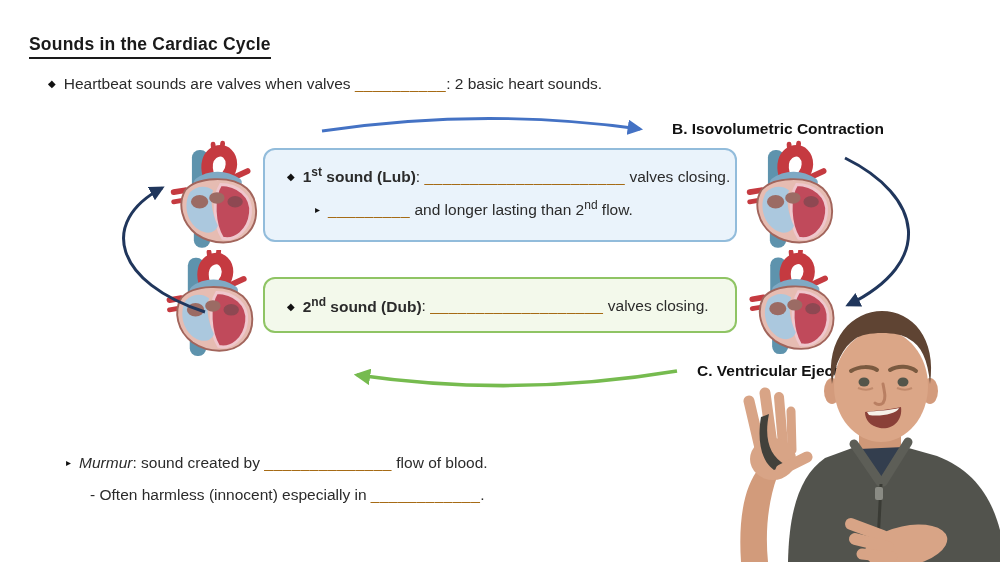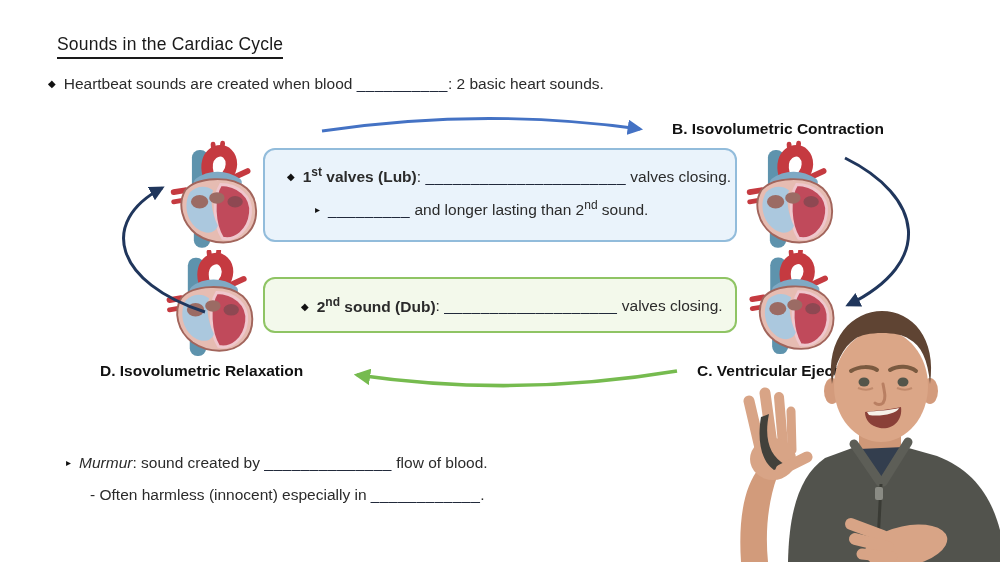--- a/index.html
+++ b/index.html
@@ -3,32 +3,32 @@
 <meta charset="utf-8">
 <style>
   html,body{margin:0;padding:0;}
   body{
     width:1000px;height:562px;background:#ffffff;color:#222;
     font-family:"Liberation Sans",sans-serif;overflow:hidden;
   }
   .slide{position:relative;width:1000px;height:562px;}
   .abs{position:absolute;}
   .title{
-    left:57px;top:34px;font-size:17.5px;font-weight:normal;color:#1a1a1a;
+    left:29px;top:34px;font-size:17.5px;font-weight:bold;color:#1a1a1a;
     border-bottom:2px solid #1a1a1a;padding-bottom:2px;letter-spacing:.2px;
   }
   .line{font-size:15.5px;white-space:nowrap;color:#2b2b2b;}
   .dia{font-size:10px;vertical-align:2px;margin-right:8px;color:#111;}
   .tri{font-size:10px;vertical-align:2px;margin-right:8px;color:#111;}
   .lbl{font-weight:bold;font-size:15.5px;color:#111;white-space:nowrap;}
-  .blank{color:#0f172a;letter-spacing:0.5px;}
+  .blank{color:#a16207;letter-spacing:0.5px;}
   sup{font-size:12px;}
   .box{position:absolute;border-radius:12px;box-sizing:border-box;}
   .box-blue{left:263px;top:148px;width:474px;height:94px;background:#eaf3fb;border:2px solid #92bcdb;padding:15px 0 0 22px;}
-  .box-green{left:263px;top:277px;width:474px;height:56px;background:#f3f9eb;border:2px solid #8fc464;display:flex;align-items:center;padding-left:36px;}
+  .box-green{left:263px;top:277px;width:474px;height:56px;background:#f3f9eb;border:2px solid #8fc464;display:flex;align-items:center;padding-left:22px;}
   .box-line2{margin-top:12px;margin-left:28px;}
   svg{display:block;}
   .arrows{left:0;top:0;pointer-events:none;}
 </style>
 </head>
 <body>
 
 <div class="slide">
 
   <svg width="0" height="0" style="position:absolute" aria-hidden="true">
@@ -47,25 +47,24 @@
       <path d="M25,52 C18,64 21,82 34,91 C43,97 52,94 54,87 C47,72 46,58 49,50 C41,44 31,46 25,52 Z" fill="#abc8de"></path>
       <ellipse cx="35" cy="62" rx="9" ry="7" fill="#9b6b64"></ellipse>
       <ellipse cx="53" cy="58" rx="8" ry="6" fill="#9b6b64"></ellipse>
       <ellipse cx="72" cy="62" rx="8" ry="6" fill="#8e4852"></ellipse>
     </symbol>
   </svg>
 
   <div class="abs title">Sounds in the Cardiac Cycle</div>
 
   <div class="abs line" style="left:48px;top:75px;">
-    <span class="dia">◆</span><span>Heartbeat sounds are created when blood </span><span class="blank">__________</span><span>: 2 basic heart sounds.</span>
+    <span class="dia">◆</span><span>Heartbeat sounds are valves when valves </span><span class="blank">__________</span><span>: 2 basic heart sounds.</span>
   </div>
 
   <div class="abs lbl" style="left:672px;top:120px;">B. Isovolumetric Contraction</div>
-  <div class="abs lbl" style="left:100px;top:362px;">D. Isovolumetric Relaxation</div>
   <div class="abs lbl" style="left:697px;top:362px;">C. Ventricular Ejection</div>
 
   <svg class="abs" style="left:166px;top:140px;" width="96" height="112">
       <use href="#heart-graphic"></use>
     </svg>
   <svg class="abs" style="left:742px;top:140px;" width="96" height="112">
       <use href="#heart-graphic"></use>
     </svg>
   <svg class="abs" style="left:160px;top:250px;" width="100" height="108">
       <use href="#heart-graphic"></use>
@@ -87,24 +86,24 @@
         </marker>
     </defs>
     <path d="M322,131 Q483,107 640,129" stroke="#4472c4" stroke-width="2.8" fill="none" marker-end="url(#ah-blue)"></path>
     <path d="M845,158 C922,196 936,262 848,305" stroke="#20365c" stroke-width="3" fill="none" marker-end="url(#ah-navy)"></path>
     <path d="M677,371 Q515,398 357,375" stroke="#76bb4f" stroke-width="3.6" fill="none" marker-end="url(#ah-green)"></path>
     <path d="M205,312 C115,283 98,222 162,188" stroke="#20365c" stroke-width="3" fill="none" marker-end="url(#ah-navy)"></path>
   </svg>
 
   <div class="box box-blue">
     <div class="line">
-      <span class="dia">◆</span><b><span>1</span><sup>st</sup><span> valves (Lub)</span></b><span>: </span><span class="blank">______________________</span><span> valves closing.</span>
+      <span class="dia">◆</span><b><span>1</span><sup>st</sup><span> sound (Lub)</span></b><span>: </span><span class="blank">______________________</span><span> valves closing.</span>
     </div>
     <div class="line box-line2">
-      <span class="tri">▸</span><span class="blank">_________</span><span> and longer lasting than 2</span><sup>nd</sup><span> sound.</span>
+      <span class="tri">▸</span><span class="blank">_________</span><span> and longer lasting than 2</span><sup>nd</sup><span> flow.</span>
     </div>
   </div>
 
   <div class="box box-green">
     <div class="line">
       <span class="dia">◆</span><b><span>2</span><sup>nd</sup><span> sound (Dub)</span></b><span>: </span><span class="blank">___________________</span><span> valves closing.</span>
     </div>
   </div>
 
   <div class="abs line" style="left:90px;top:486px;">

